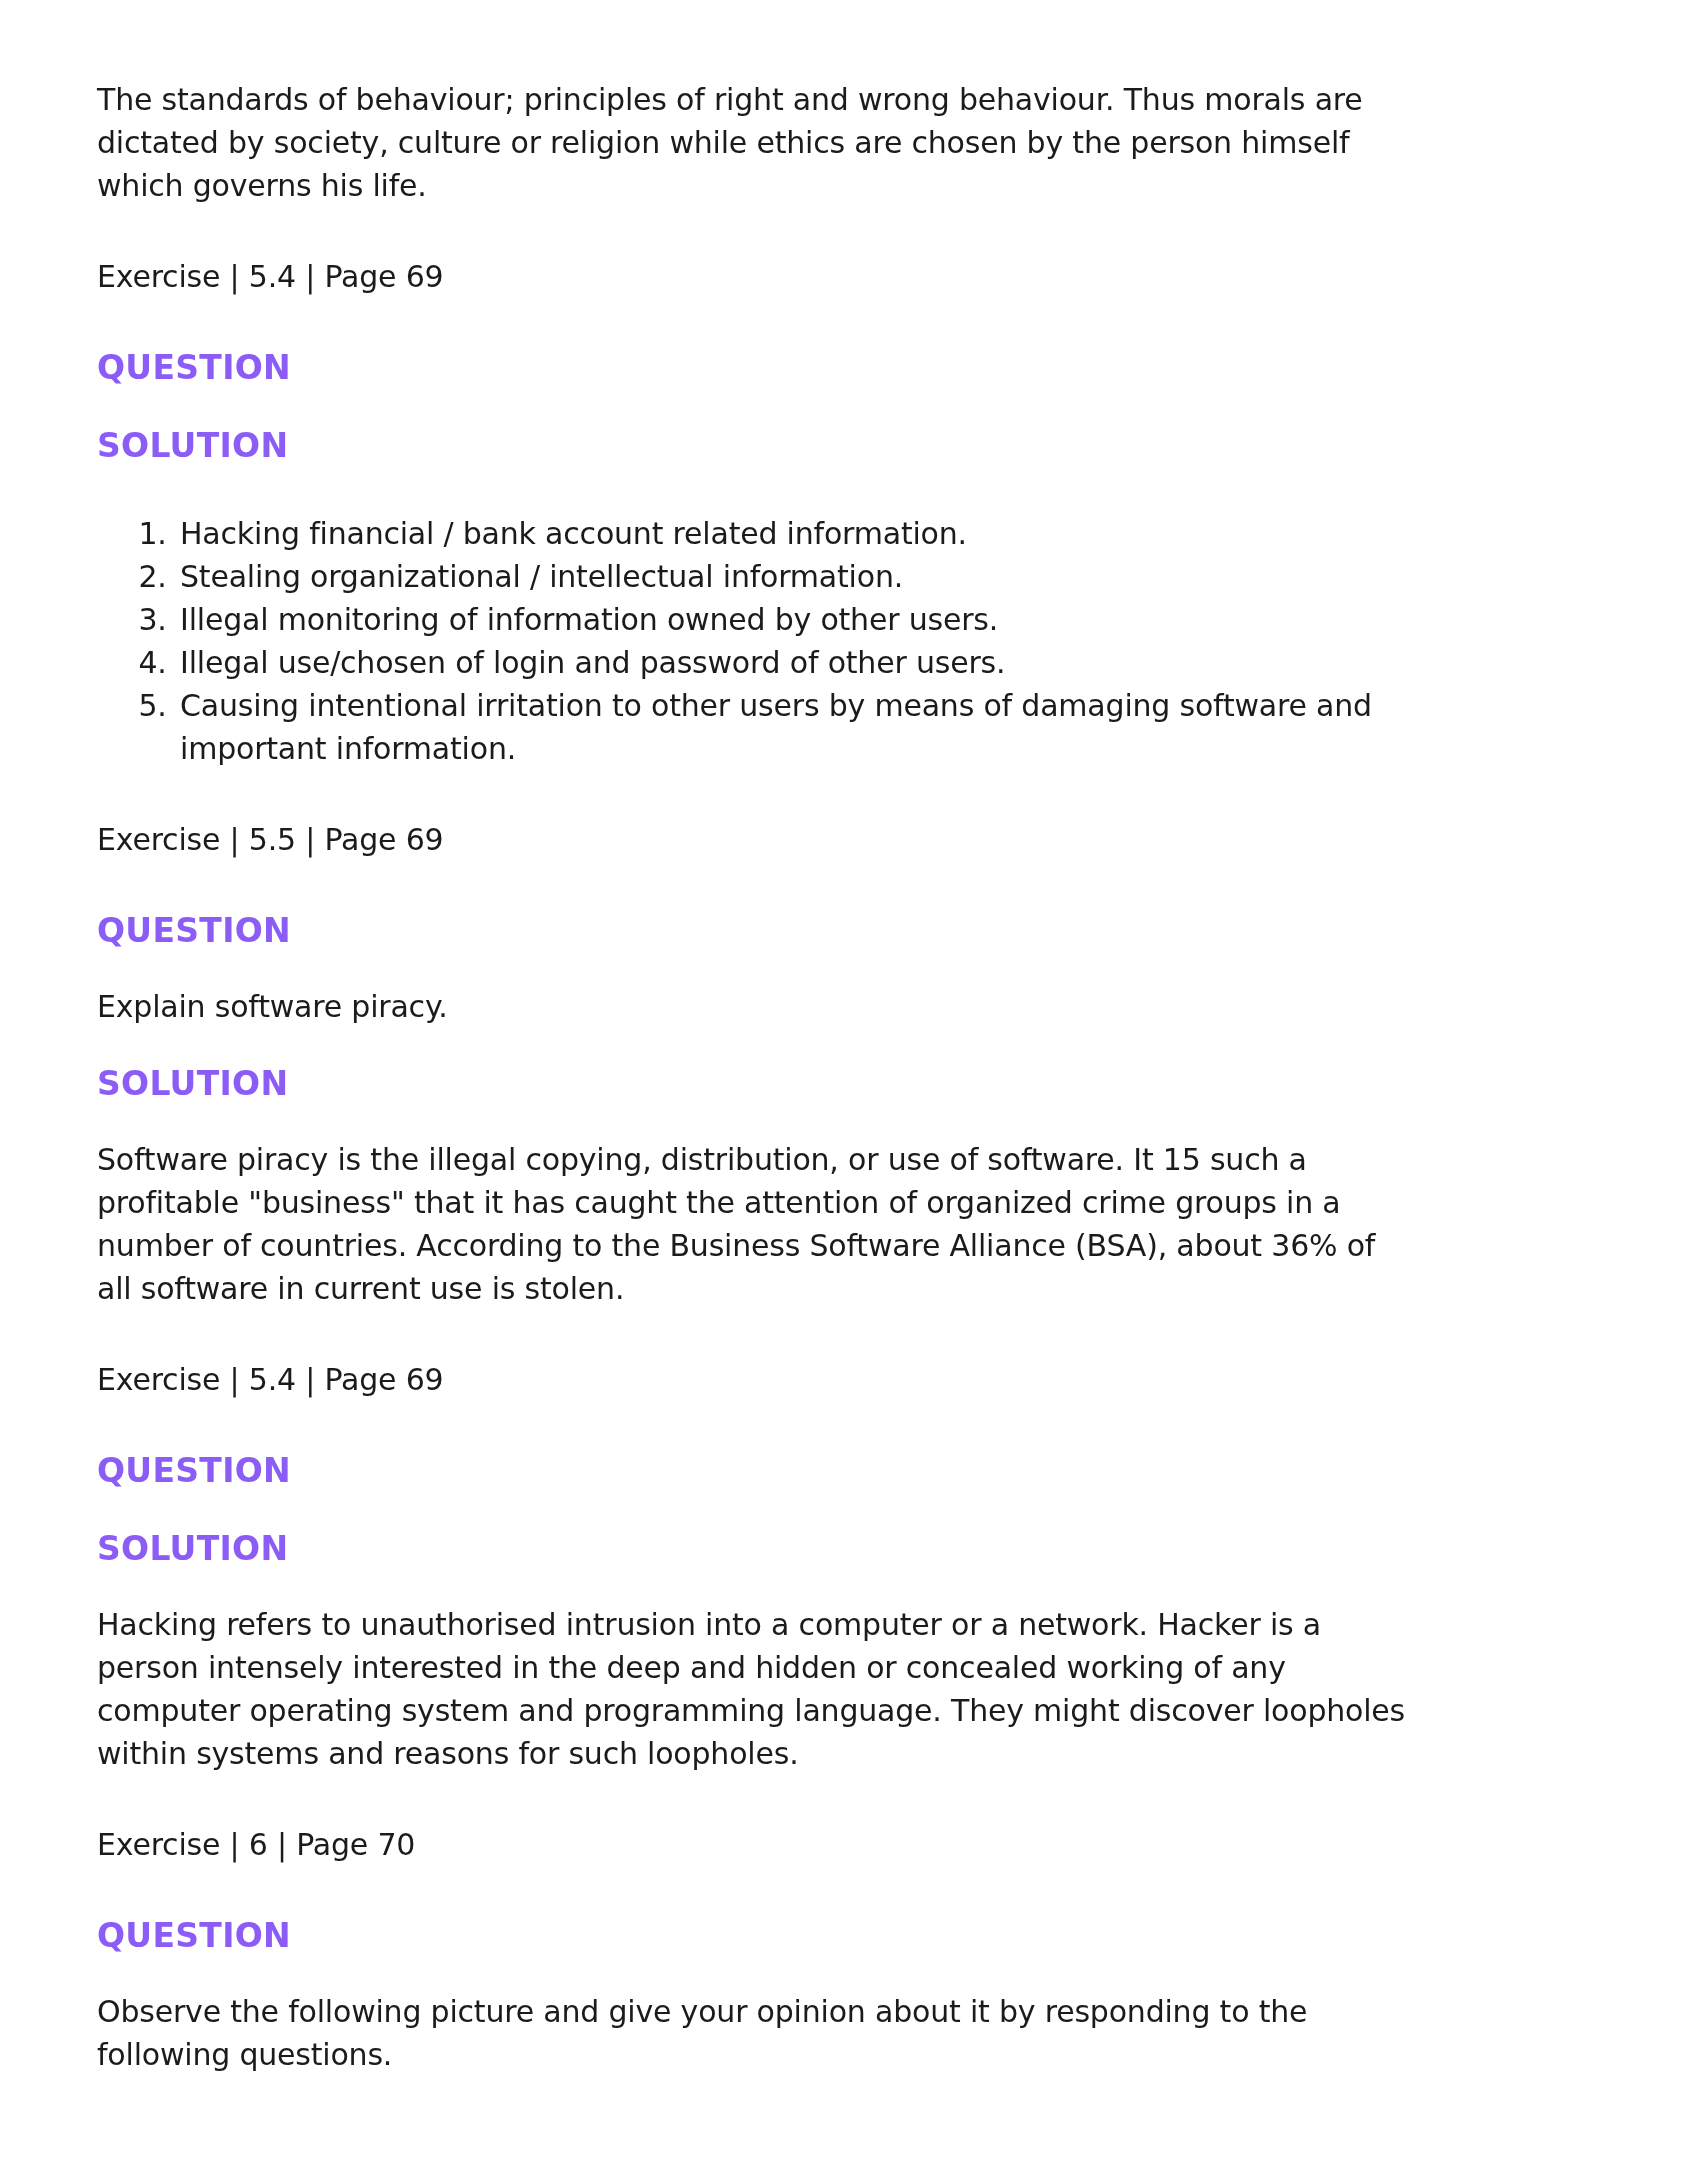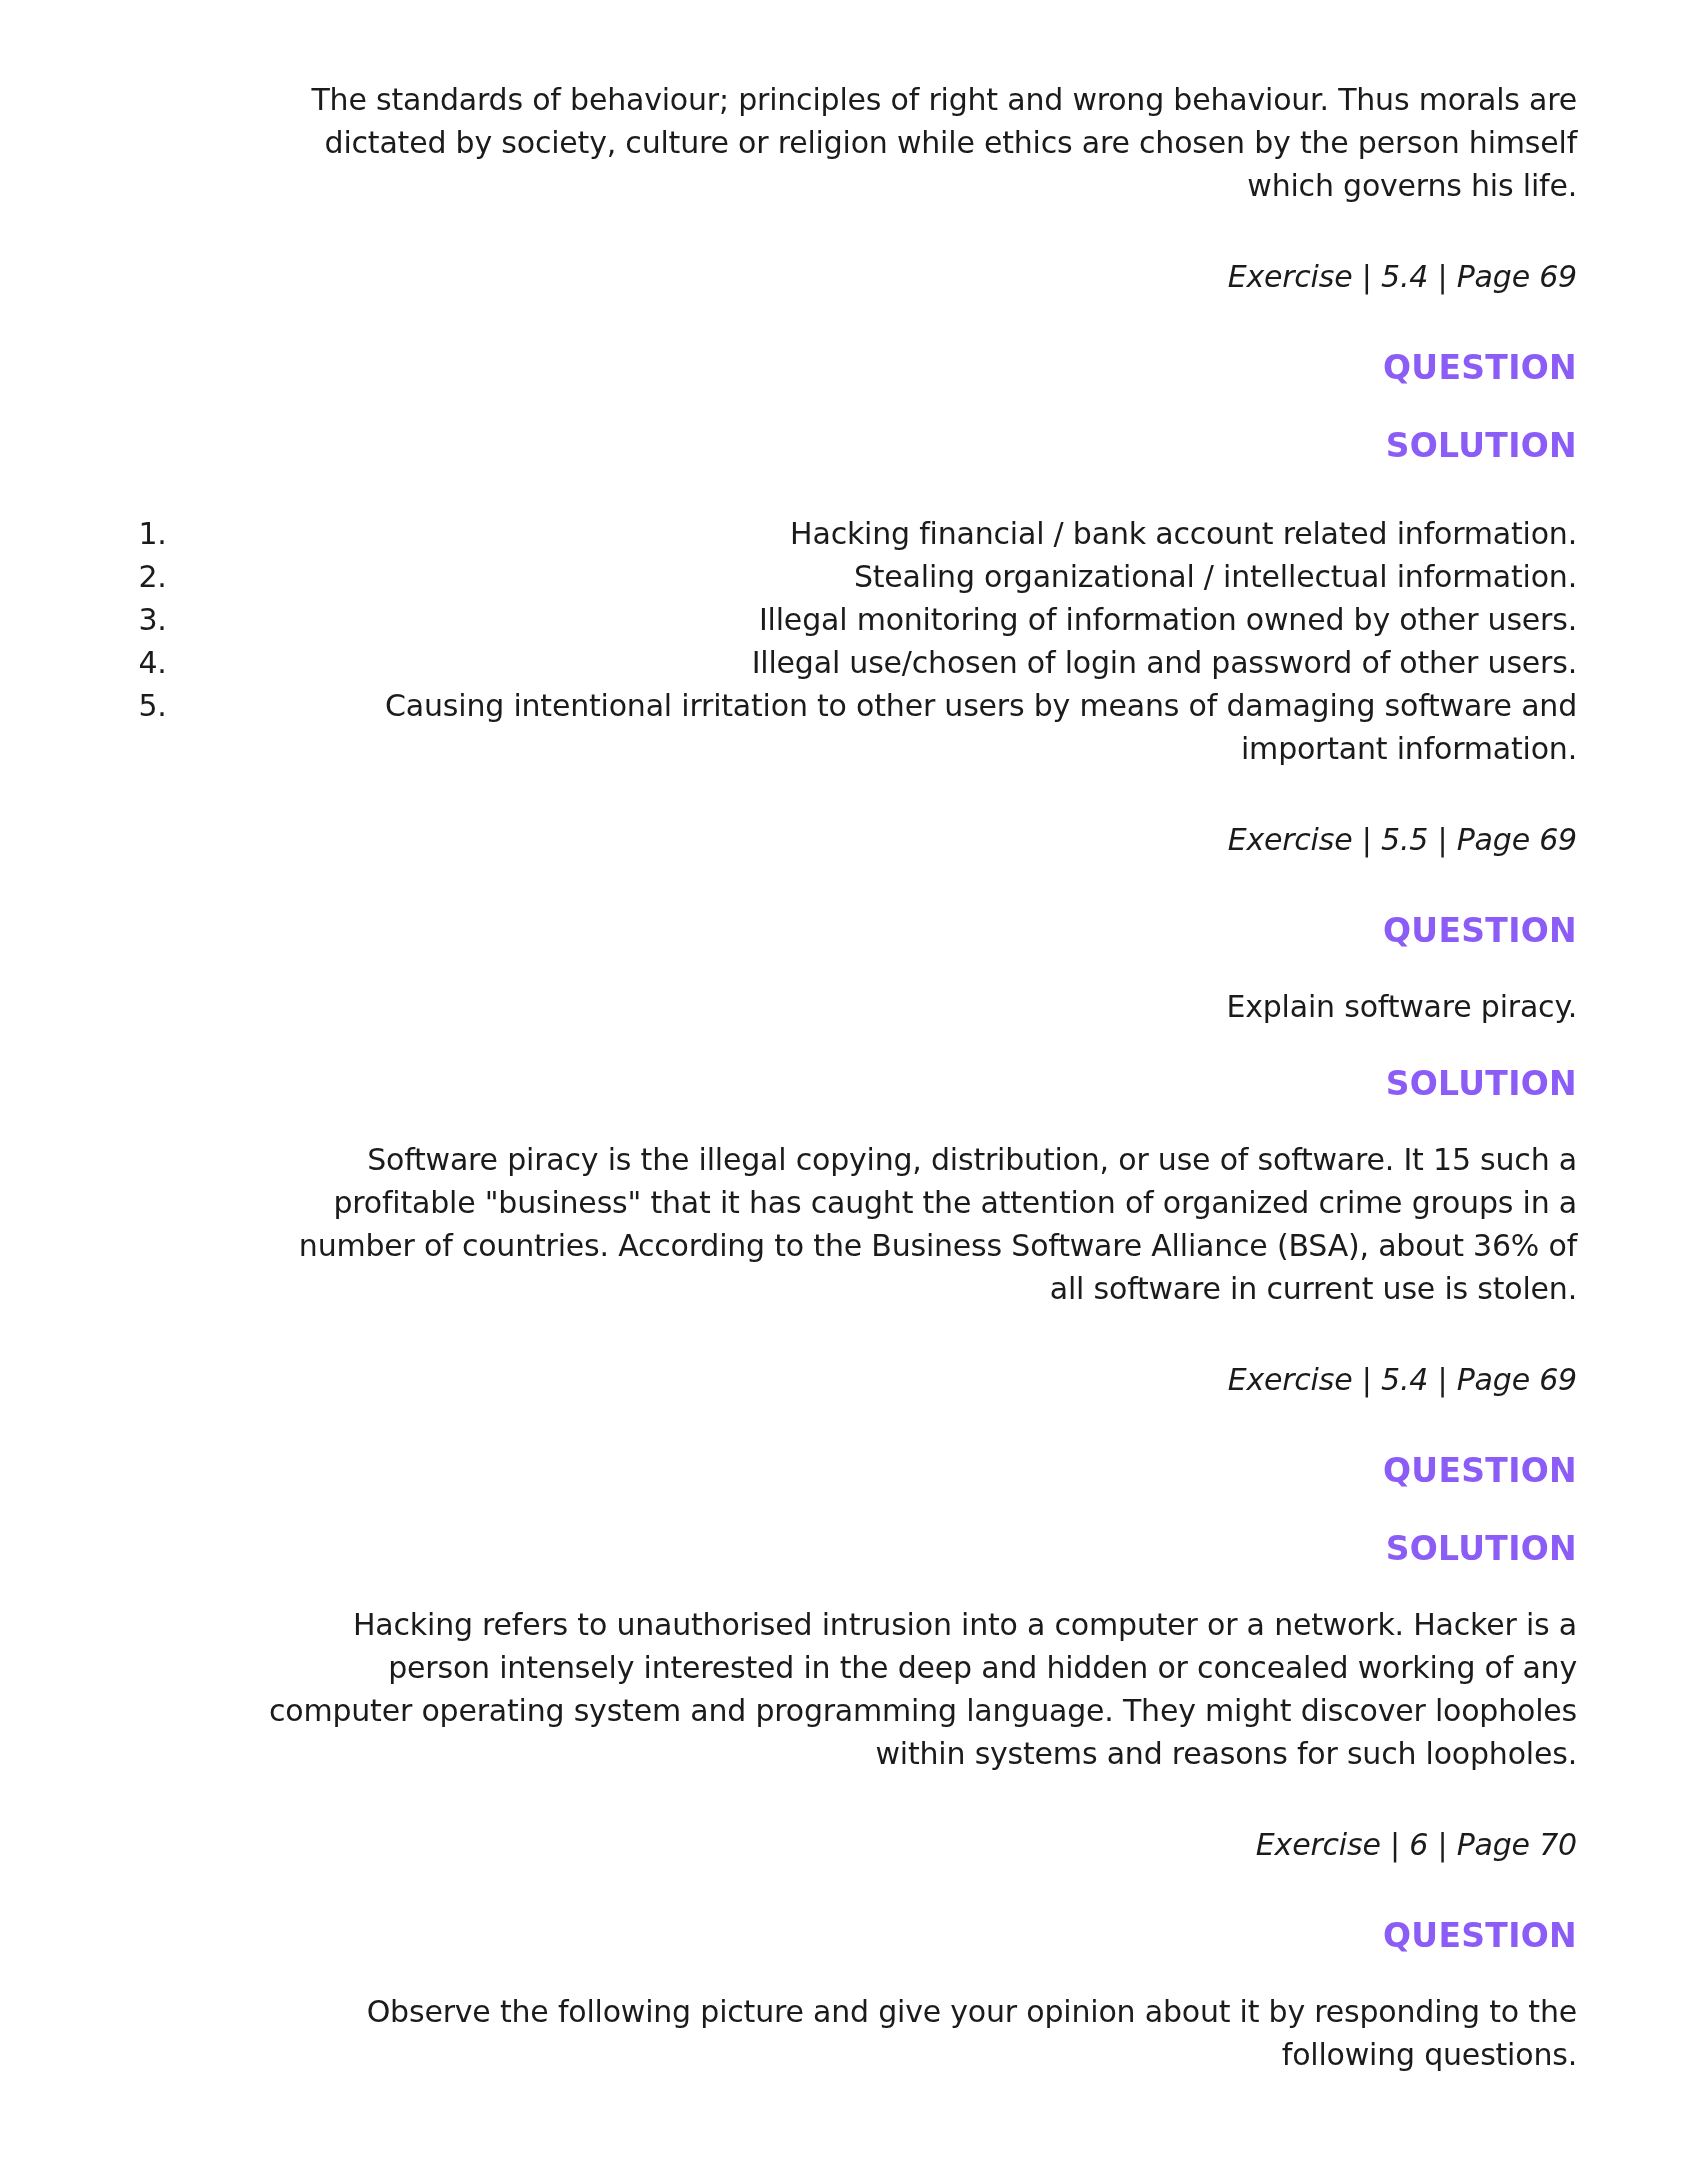--- a/index.html
+++ b/index.html
@@ -13,35 +13,33 @@
     font-family: "DejaVu Sans", "Liberation Sans", sans-serif;
     color: #1b1b1b;
     overflow: hidden;
   }
   .page {
     box-sizing: border-box;
     width: 1686px;
     height: 2181px;
     padding: 46px 109px 40px 97px;
     background: #ffffff;
-    text-align: right;
   }
   .body-text {
     font-size: 30px;
     line-height: 43px;
     margin: 32px 0;
     white-space: pre-line;
     letter-spacing: -0.2px;
   }
   .exercise-ref {
     font-size: 30px;
     line-height: 43px;
     margin: 48px 0;
     letter-spacing: -0.2px;
-    font-style: italic;
   }
   .section-heading {
     font-size: 33px;
     line-height: 44px;
     font-weight: bold;
     color: #8b5cf6;
     margin: 34px 0 32px 0;
     letter-spacing: 0.3px;
   }
   ol.solution-list {

